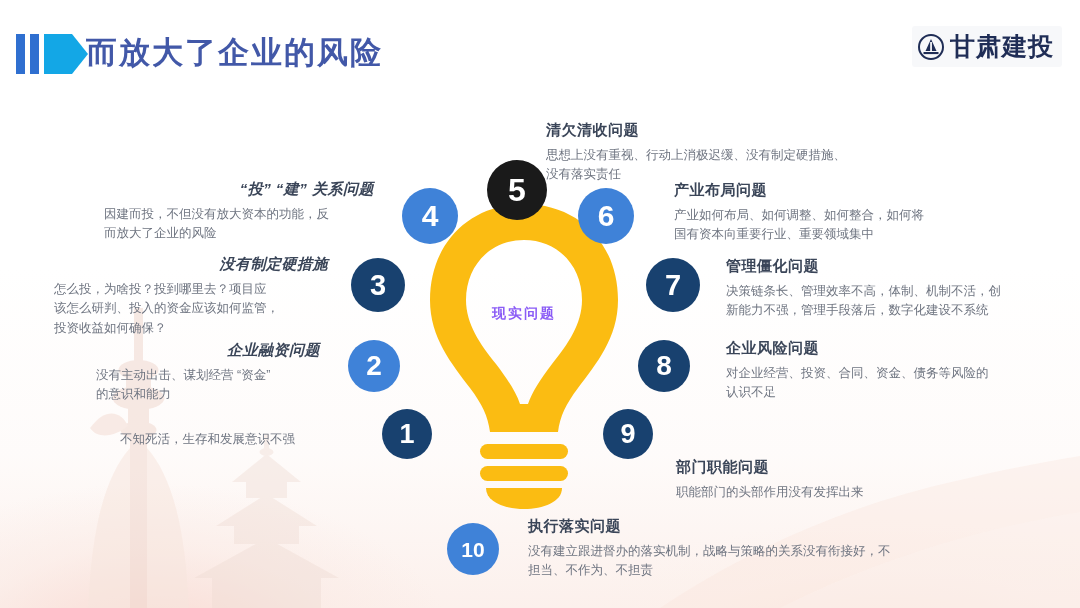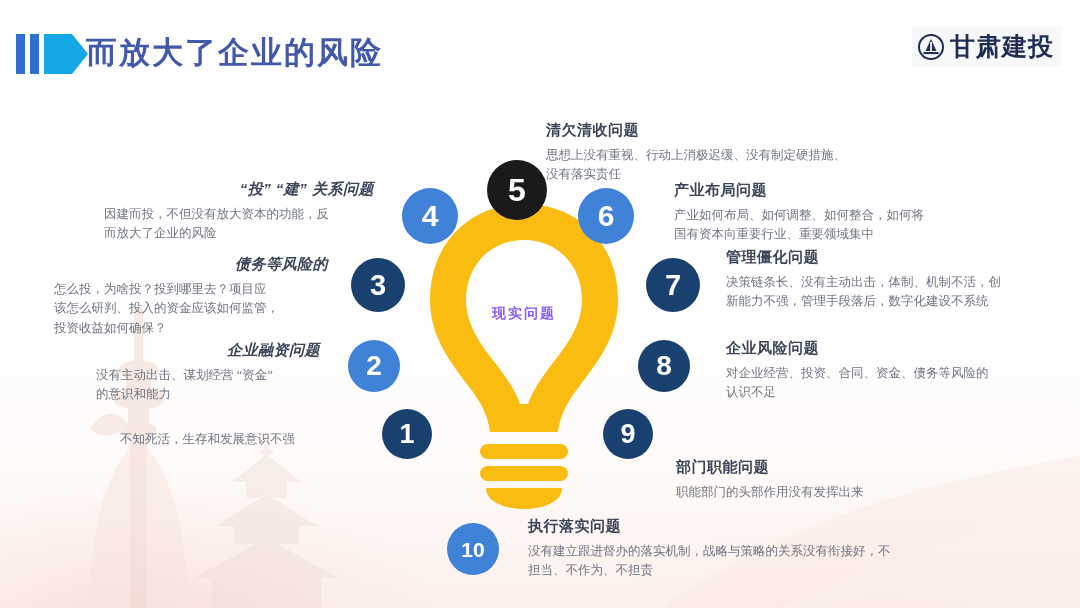--- a/index.html
+++ b/index.html
@@ -133,21 +133,21 @@
     white-space: nowrap;
   }
   .blk .blk-body {
     font-size: 12.5px;
     line-height: 1.55;
     color: #6e7480;
     margin: 0;
   }
   .blk.right .blk-title { text-align: left; }
   .blk.left  .blk-title { text-align: right; font-style: italic; }
-  .blk.left  .blk-body  { text-align: left; font-family: Liberation Serif, serif; }
+  .blk.left  .blk-body  { text-align: left; }
 </style>
 </head>
 <body>
 
 <div id="slide">
 
   <div class="bg-layer">
     <div class="bg-wash"></div>
 
     <svg class="bg-tower" viewBox="0 0 132 300" preserveAspectRatio="none">
@@ -243,21 +243,21 @@
         <div class="blk-body" style="white-space: pre-line;">不知死活，生存和发展意识不强</div>
       </div>
       <div class="num" style="left: 348px; top: 340px; width: 52px; height: 52px; font-size: 28px; background: rgb(63, 130, 216);">2</div>
       <div class="blk left" style="left: 96px; top: 341px; width: 224px;">
         <div class="blk-title">企业融资问题</div>
         <div class="blk-body" style="white-space: pre-line;">没有主动出击、谋划经营 “资金”
 的意识和能力</div>
       </div>
       <div class="num" style="left: 351px; top: 258px; width: 54px; height: 54px; font-size: 29px; background: rgb(24, 65, 111);">3</div>
       <div class="blk left" style="left: 54px; top: 255px; width: 274px;">
-        <div class="blk-title">债务等风险的</div>
+        <div class="blk-title">没有制定硬措施</div>
         <div class="blk-body" style="white-space: pre-line;">怎么投，为啥投？投到哪里去？项目应
 该怎么研判、投入的资金应该如何监管，
 投资收益如何确保？</div>
       </div>
       <div class="num" style="left: 402px; top: 188px; width: 56px; height: 56px; font-size: 30px; background: rgb(63, 130, 216);">4</div>
       <div class="blk left" style="left: 104px; top: 180px; width: 270px;">
         <div class="blk-title">“投” “建” 关系问题</div>
         <div class="blk-body" style="white-space: pre-line;">因建而投，不但没有放大资本的功能，反
 而放大了企业的风险</div>
       </div>
@@ -267,23 +267,23 @@
         <div class="blk-body" style="white-space: pre-line;">思想上没有重视、行动上消极迟缓、没有制定硬措施、
 没有落实责任</div>
       </div>
       <div class="num" style="left: 578px; top: 188px; width: 56px; height: 56px; font-size: 30px; background: rgb(63, 130, 216);">6</div>
       <div class="blk right" style="left: 674px; top: 181px; width: 380px;">
         <div class="blk-title">产业布局问题</div>
         <div class="blk-body" style="white-space: pre-line;">产业如何布局、如何调整、如何整合，如何将
 国有资本向重要行业、重要领域集中</div>
       </div>
       <div class="num" style="left: 646px; top: 258px; width: 54px; height: 54px; font-size: 29px; background: rgb(24, 65, 111);">7</div>
-      <div class="blk right" style="left: 726px; top: 248px; width: 340px;">
+      <div class="blk right" style="left: 726px; top: 257px; width: 340px;">
         <div class="blk-title">管理僵化问题</div>
-        <div class="blk-body" style="white-space: pre-line;">决策链条长、没有主动出击，体制、机制不活，创
+        <div class="blk-body" style="white-space: pre-line;">决策链条长、管理效率不高，体制、机制不活，创
 新能力不强，管理手段落后，数字化建设不系统</div>
       </div>
       <div class="num" style="left: 638px; top: 340px; width: 52px; height: 52px; font-size: 28px; background: rgb(24, 65, 111);">8</div>
       <div class="blk right" style="left: 726px; top: 339px; width: 320px;">
         <div class="blk-title">企业风险问题</div>
         <div class="blk-body" style="white-space: pre-line;">对企业经营、投资、合同、资金、债务等风险的
 认识不足</div>
       </div>
       <div class="num" style="left: 603px; top: 409px; width: 50px; height: 50px; font-size: 27px; background: rgb(24, 65, 111);">9</div>
       <div class="blk right" style="left: 676px; top: 422px; width: 320px; margin-top: 36px;">

